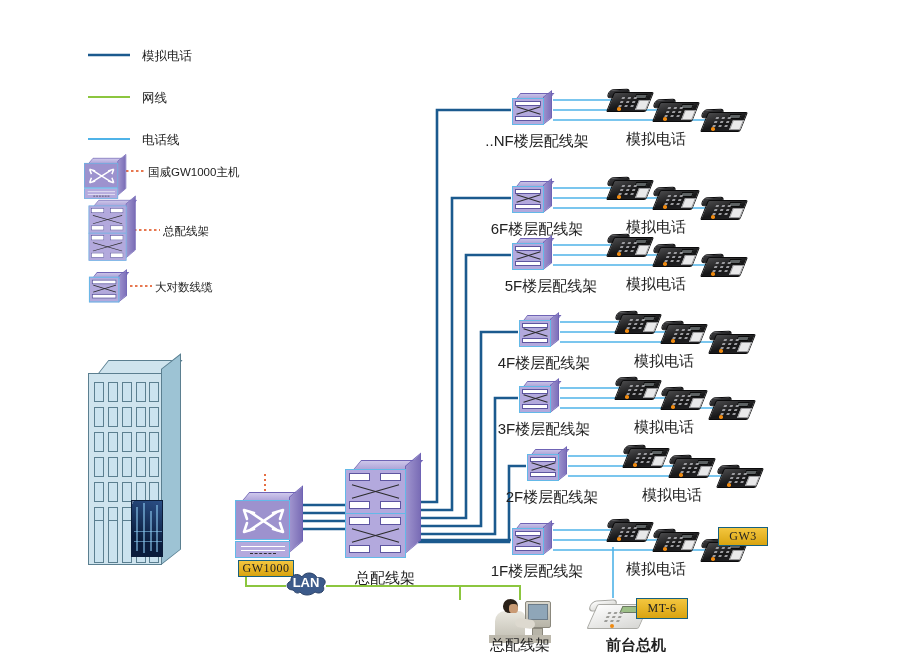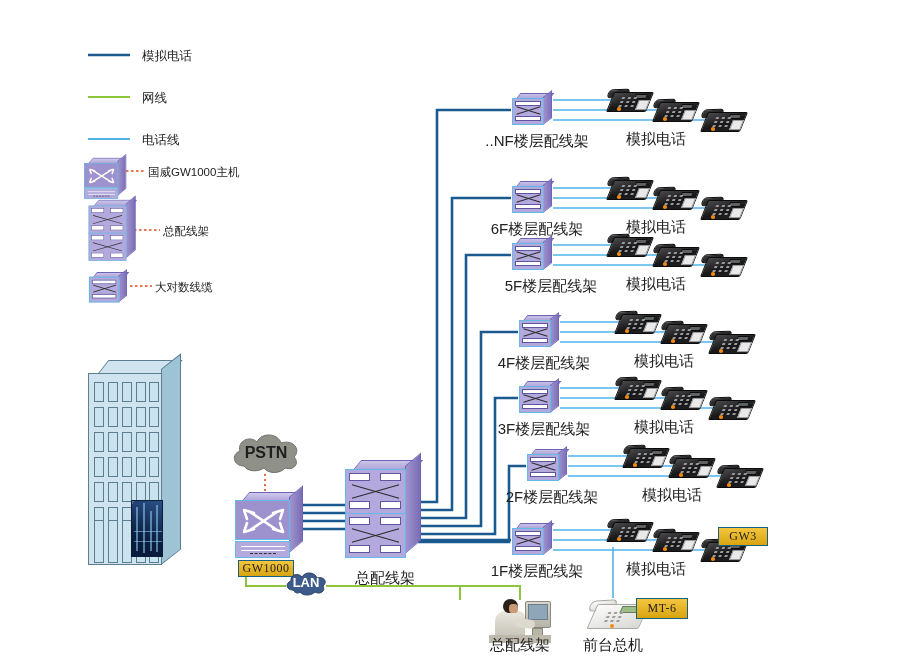--- a/index.html
+++ b/index.html
@@ -341,26 +341,20 @@
     <div class="photo">
       <i style="left:4px;top:6px;width:2px;height:44px;"></i>
       <i style="left:11px;top:2px;width:2px;height:50px;"></i>
       <i style="left:18px;top:10px;width:2px;height:40px;"></i>
       <i style="left:24px;top:4px;width:2px;height:47px;"></i>
       <i style="left:2px;top:30px;width:28px;height:1px;"></i>
       <i style="left:2px;top:40px;width:28px;height:1px;"></i>
     </div>
   </div>
 
-  <div class="cloud" style="left:228px;top:430px;width:76px;height:46px;">
-    <svg viewBox="0 0 76 46" width="76" height="46" xmlns="http://www.w3.org/2000/svg">
-      <path d="M16 36 C5 36 3 24 12 21 C9 11 22 5 29 12 C33 2 50 3 53 13 C66 9 73 20 66 27 C72 33 66 41 57 38 C52 44 40 44 36 38 C30 42 20 42 16 36 Z" fill="#8f9189" stroke="#6e7069" stroke-width="1"></path>
-    </svg>
-    <div class="ctext" style="left:0;top:14px;font-size:16px;color:#1e1e1e;">PSTN</div>
-  </div>
 
   <div class="swch" style="left:235px;top:492px;">
     <div class="stop"></div>
       <div class="sside"></div>
     <div class="sface">
       <svg class="arrowwrap" viewBox="0 0 55 40">
         <g stroke="#ffffff" stroke-width="2.6" fill="none" stroke-linecap="round">
           <path d="M14 11 L41 29 M41 11 L14 29"></path>
           <path d="M8 9 L18 12 M8 9 L11 18"></path>
           <path d="M47 9 L37 12 M47 9 L44 18"></path>
@@ -907,15 +901,15 @@
         <b style="left:0;top:4px"></b>
         <b style="left:6px;top:4px"></b>
         <b style="left:12px;top:4px"></b>
         <b style="left:0;top:8px"></b>
         <b style="left:6px;top:8px"></b>
         <b style="left:12px;top:8px"></b>
       </div>
     <div class="cled"></div>
   </div>
   <div class="badge" style="left:636px;top:598px;width:52px;height:21px;">MT-6</div>
-  <div class="txt node-label" style="left:570px;top:636px;width:86px;">前台总机</div>
+  <div class="txt node-label" style="left:593px;top:636px;width:86px;font-weight:bold;">前台总机</div>
 
 </div>
 
 </body></html>

